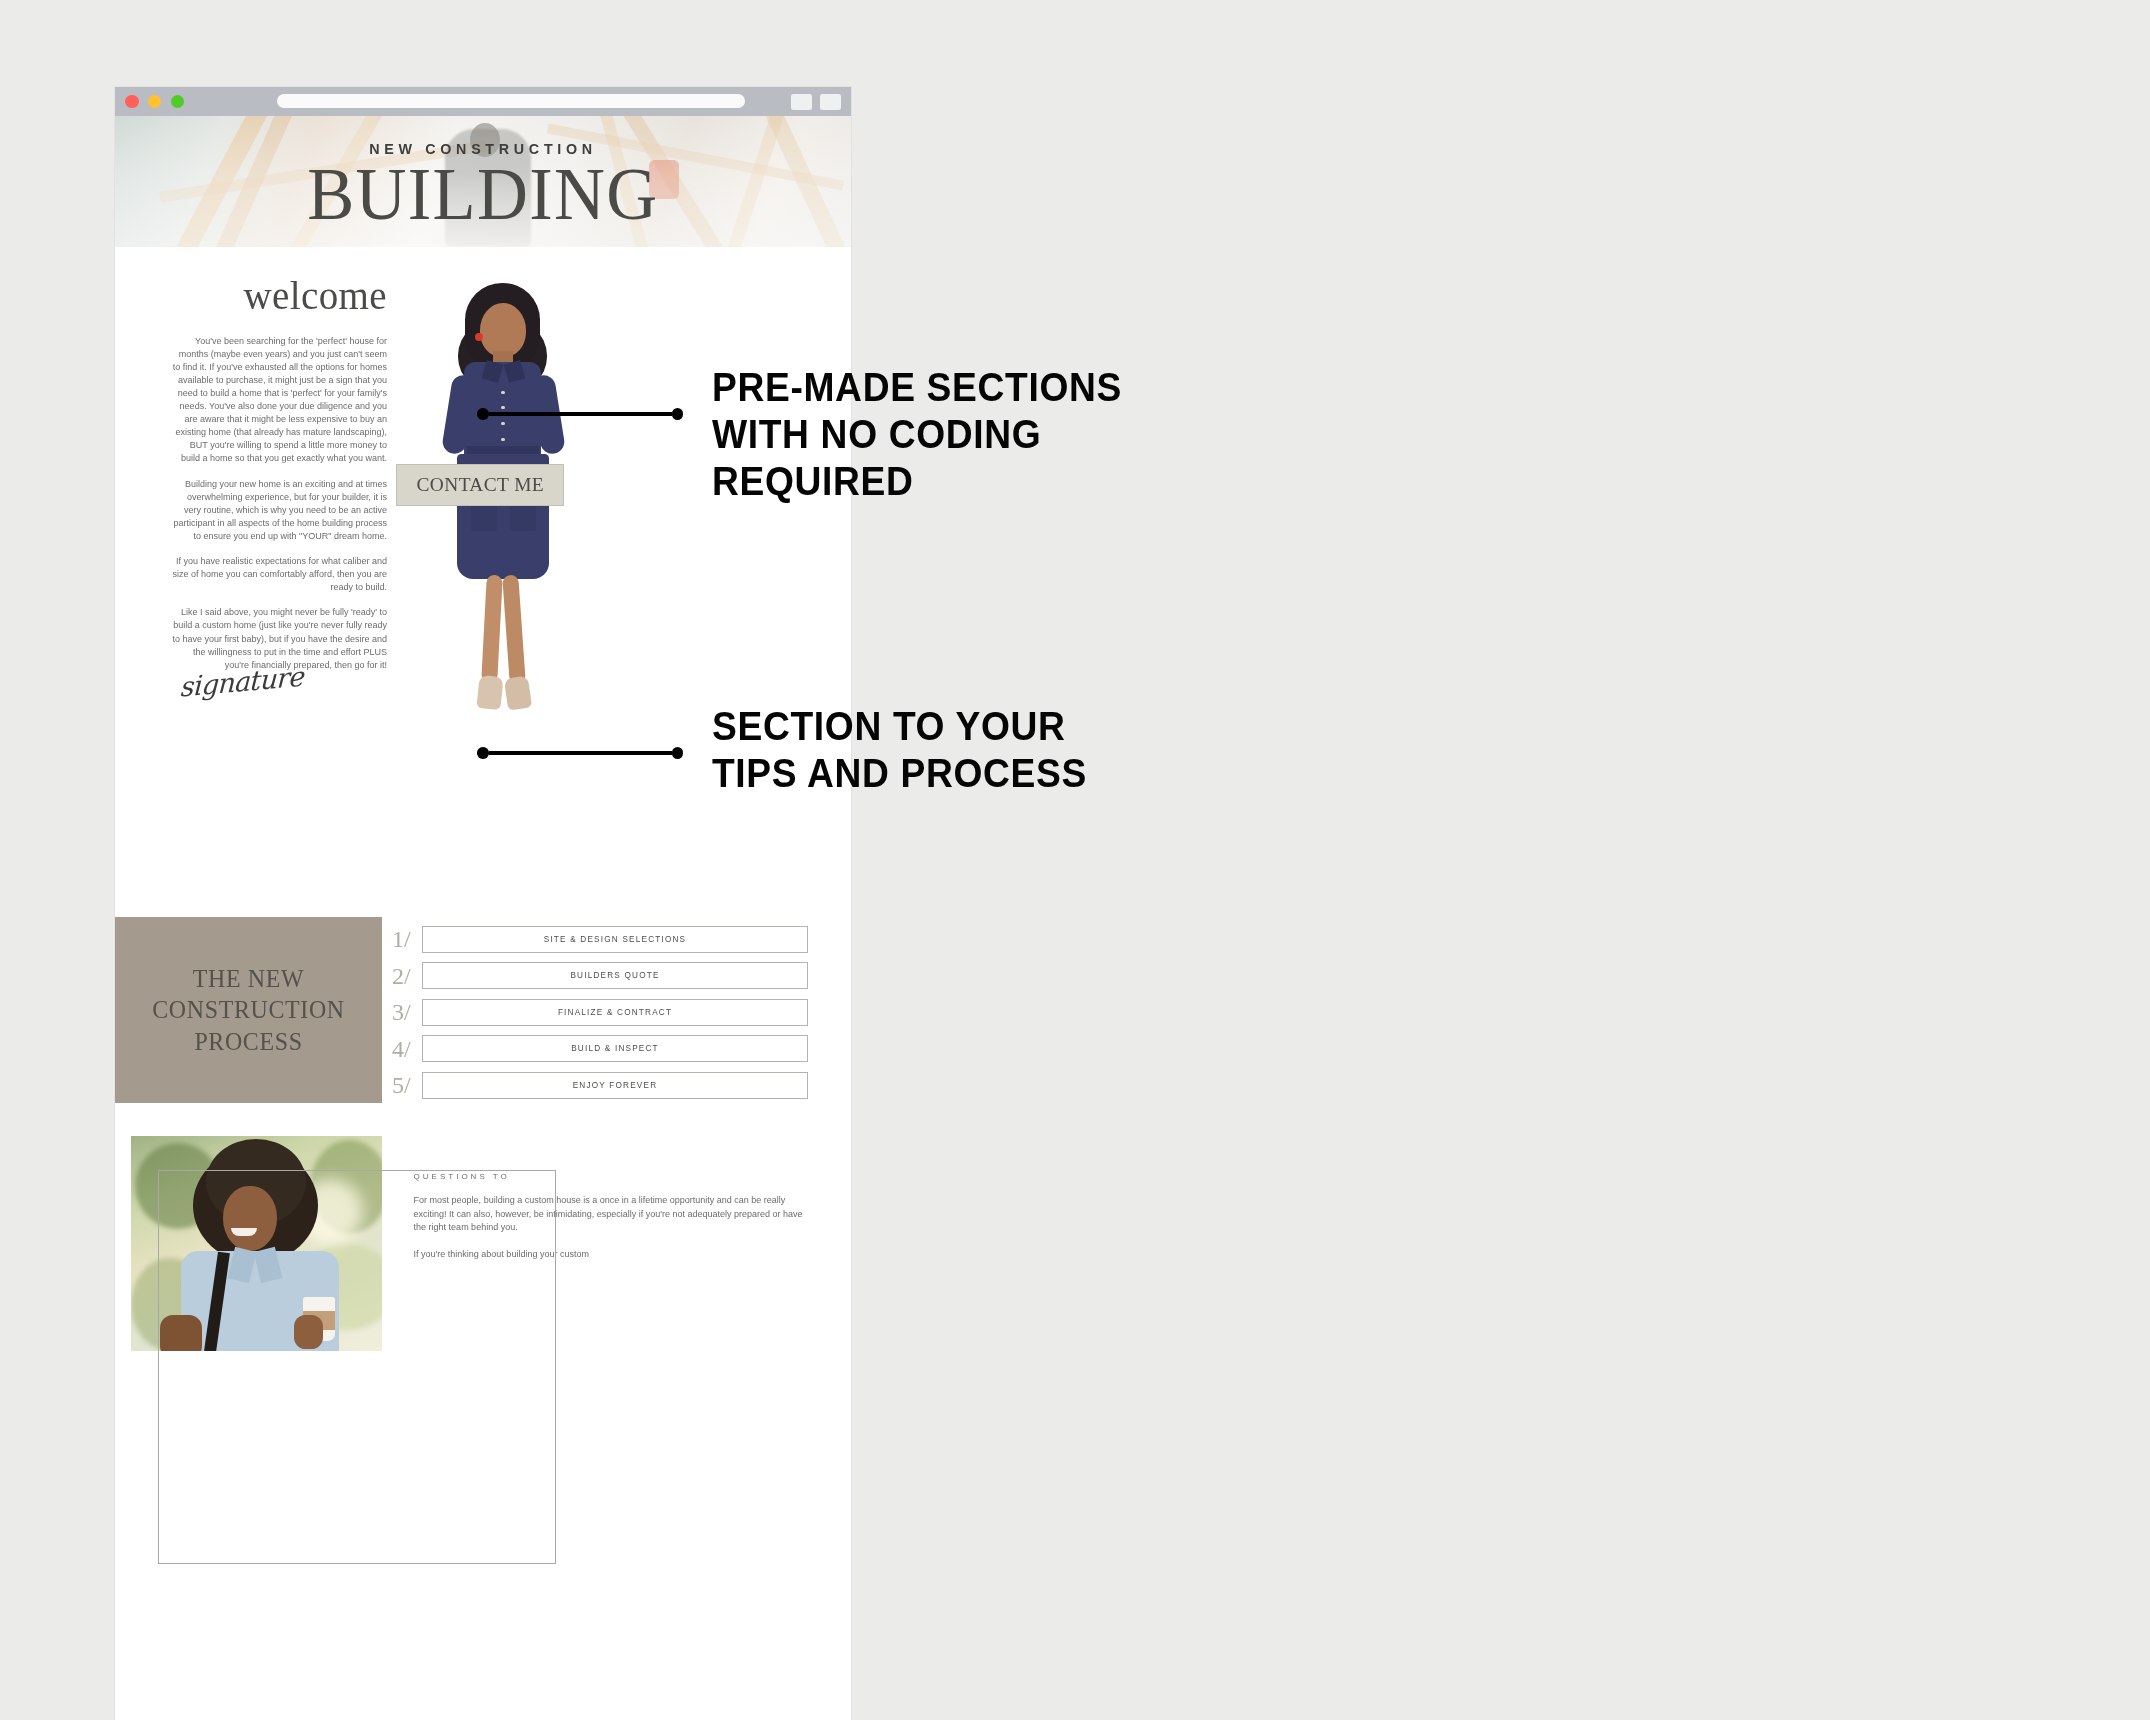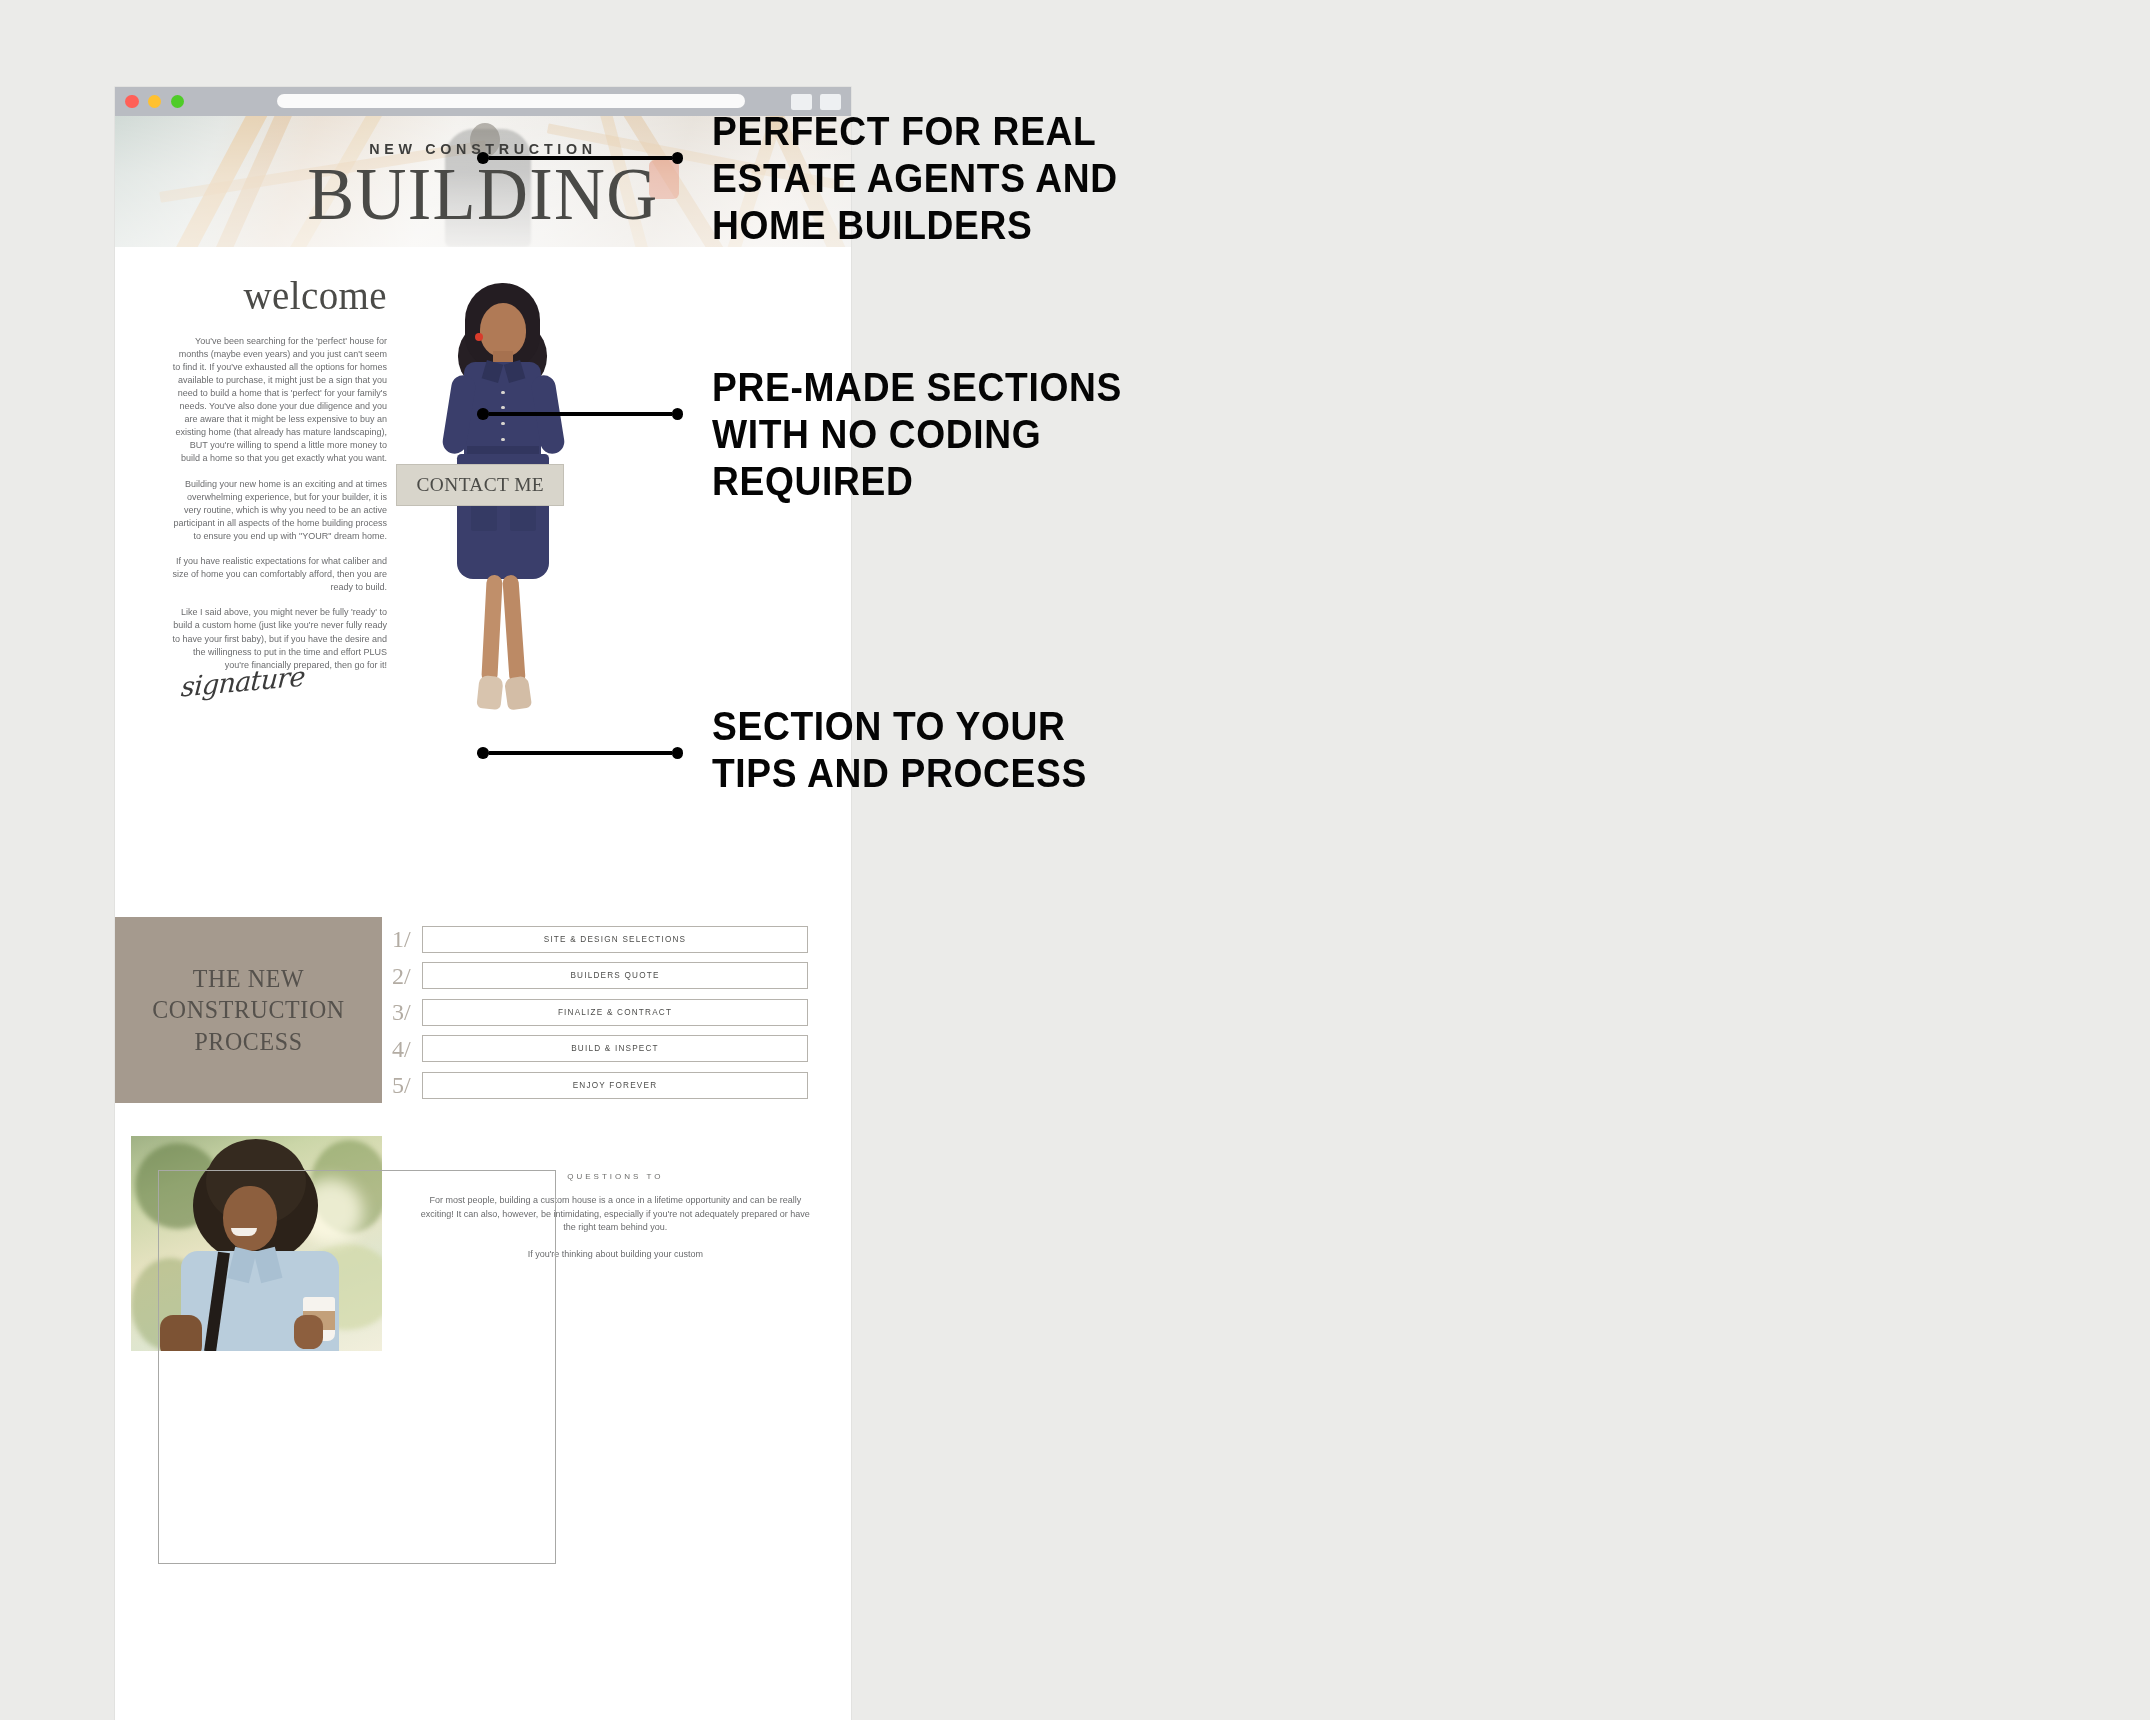--- a/index.html
+++ b/index.html
@@ -222,21 +222,21 @@
           background:#f6f3ee; border-radius:2.9px 2.9px 7.2px 7.2px; }
   .p-cup-band{ position:absolute; left:172px; top:175px; width:32px; height:18.6px; background:#c3a07a; }
   .p-hand{ position:absolute; left:163px; top:179px; width:29px; height:34px;
            background:#8d5f3e; border-radius:11.5px; }
   .p-arm{ position:absolute; left:29px; top:179px; width:42px; height:44px;
           background:#7d5334; border-radius:13px; }
   #ask-frame{
     position:absolute; left:43px; top:50px; width:398px; height:394px;
     border:0.7px solid #a8a8a6; pointer-events:none;
   }
-  #ask-col{ flex:1; padding:52px 34px 0 18.6px; text-align:center; }
+  #ask-col{ flex:1; padding:52px 34px 0 18.6px; }
   #ask-eyebrow{
     font-family:"Liberation Sans", sans-serif;
     font-size:8px; font-weight:500; letter-spacing:3px; color:#6e6e6c;
   }
   #ask-title{
     font-family:"Liberation Serif", serif; font-size:34px; font-weight:400;
     color:#3c3c3a; margin-top:2.9px; letter-spacing:0.4px;
   }
   #ask-body{ margin-top:13px; }
   #ask-body p{
@@ -416,31 +416,20 @@
             <p>If you're thinking about building your custom</p>
           </div>
         </div>
       </div>
 
     </div>
   </div>
 
   <div id="anno-layer">
 
-    <div class="anno" id="anno-1">
-      <div class="anno-line">
-        <span class="anno-cap"></span>
-        <span class="anno-rule"></span>
-        <span class="anno-cap"></span>
-      </div>
-      <span class="anno-spacer"></span>
-      <div class="anno-text">PERFECT FOR REAL
-ESTATE AGENTS AND
-HOME BUILDERS</div>
-    </div>
 
     <div class="anno" id="anno-3">
       <div class="anno-line">
         <span class="anno-cap"></span>
         <span class="anno-rule"></span>
         <span class="anno-cap"></span>
       </div>
       <span class="anno-spacer"></span>
       <div class="anno-text">SECTION TO YOUR
 TIPS AND PROCESS</div>

